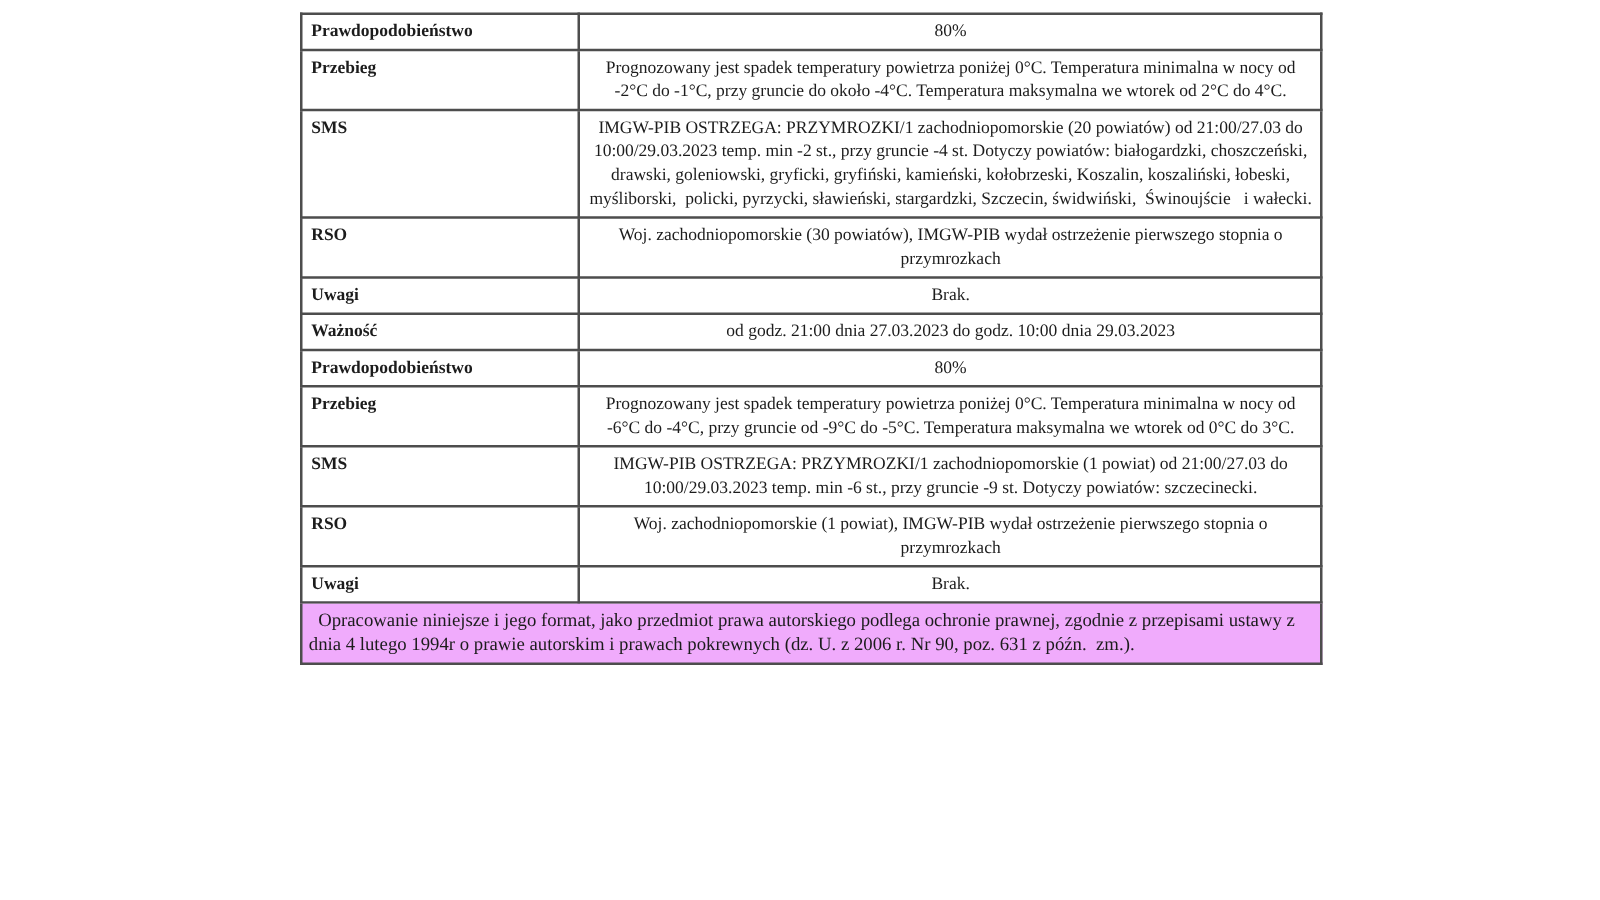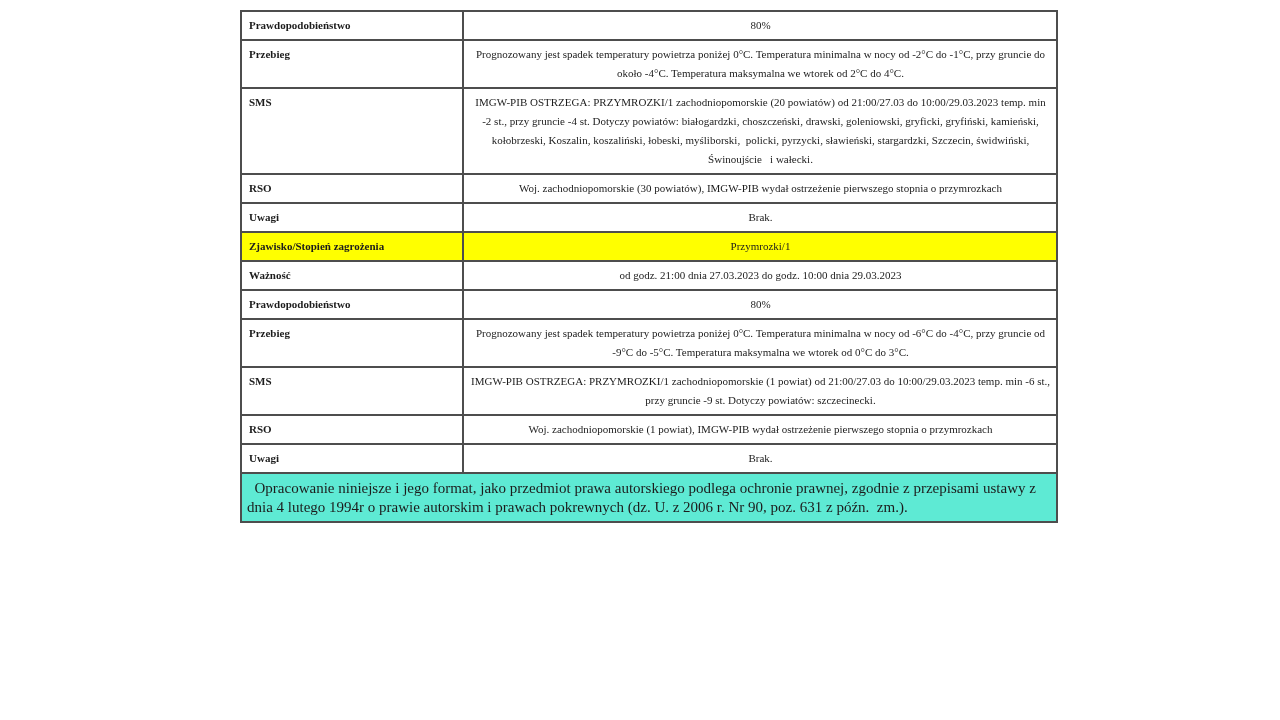--- a/index.html
+++ b/index.html
@@ -18,21 +18,21 @@
   .page {
     position: absolute;
     left: 240px;
     top: 10px;
     width: 818px;
   }
   table.warning-table {
     border-collapse: collapse;
     table-layout: fixed;
     width: 818px;
-    font-size: 11px;
+    font-size: 14px;
     line-height: 19px;
   }
   table.warning-table td {
     border: 2px solid #4d4d4d;
     vertical-align: top;
     padding: 4px 6px 4px 7px;
   }
   td.label-cell {
     width: 207px;
     font-weight: bold;
@@ -40,21 +40,21 @@
   td.value-cell {
     white-space: pre-wrap;
     text-align: center;
   }
   tr.highlight td {
     background: #ffff00;
   }
   .footer-box {
     box-sizing: border-box;
     width: 818px;
-    background: #5eead4;
+    background: #f0abfc;
     border: 2px solid #4d4d4d;
     border-top: none;
     padding: 5px 6px 4px 5px;
     font-size: 15px;
     line-height: 19px;
   }
   .footer-box p {
     margin: 0;
     white-space: pre-wrap;
   }
@@ -79,24 +79,20 @@
         <td class="value-cell">IMGW-PIB OSTRZEGA: PRZYMROZKI/1 zachodniopomorskie (20 powiatów) od 21:00/27.03 do 10:00/29.03.2023 temp. min -2 st., przy gruncie -4 st. Dotyczy powiatów: białogardzki, choszczeński, drawski, goleniowski, gryficki, gryfiński, kamieński, kołobrzeski, Koszalin, koszaliński, łobeski, myśliborski,  policki, pyrzycki, sławieński, stargardzki, Szczecin, świdwiński,  Świnoujście   i wałecki.</td>
       </tr>
       <tr>
         <td class="label-cell">RSO</td>
         <td class="value-cell">Woj. zachodniopomorskie (30 powiatów), IMGW-PIB wydał ostrzeżenie pierwszego stopnia o przymrozkach</td>
       </tr>
       <tr>
         <td class="label-cell">Uwagi</td>
         <td class="value-cell">Brak.</td>
       </tr>
-      <tr class="highlight">
-        <td class="label-cell">Zjawisko/Stopień zagrożenia</td>
-        <td class="value-cell">Przymrozki/1</td>
-      </tr>
       <tr>
         <td class="label-cell">Ważność</td>
         <td class="value-cell">od godz. 21:00 dnia 27.03.2023 do godz. 10:00 dnia 29.03.2023</td>
       </tr>
       <tr>
         <td class="label-cell">Prawdopodobieństwo</td>
         <td class="value-cell">80%</td>
       </tr>
       <tr>
         <td class="label-cell">Przebieg</td>

